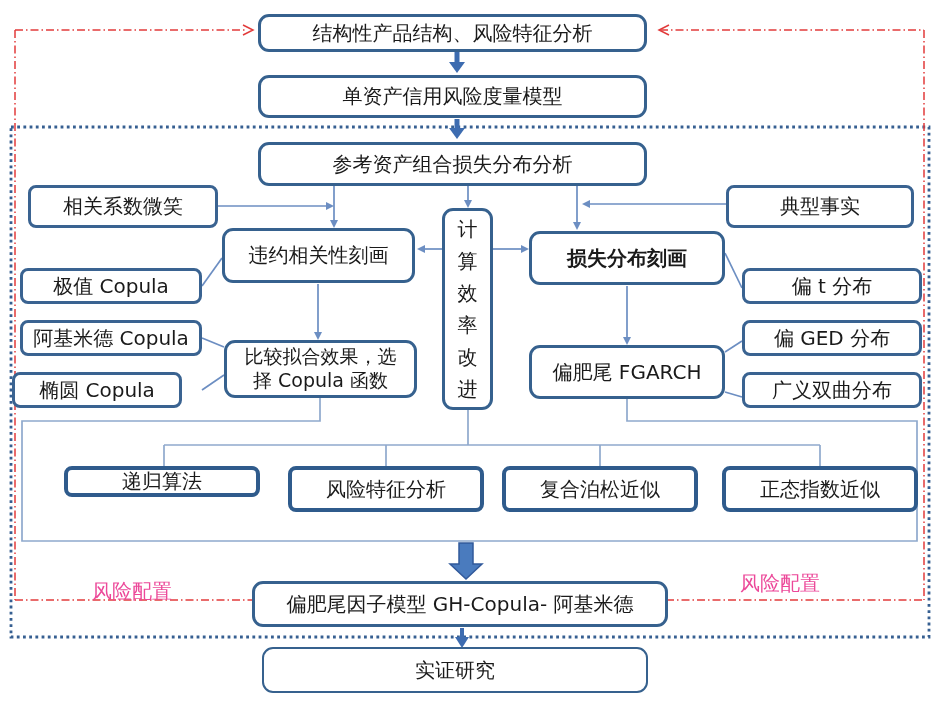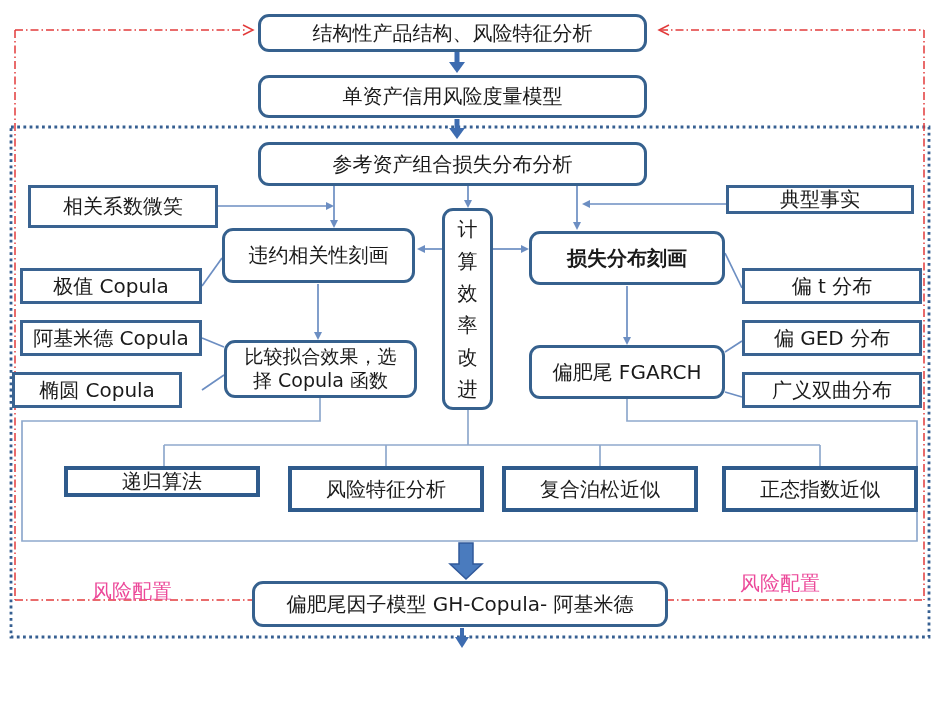--- a/index.html
+++ b/index.html
@@ -4,21 +4,21 @@
 <style>
   html,body{margin:0;padding:0;background:#ffffff;}
   #stage{
     position:relative;width:950px;height:713px;background:#ffffff;overflow:hidden;
     font-family:"DejaVu Sans","Liberation Sans",sans-serif;color:#1a1a1a;
   }
   #wires{position:absolute;left:0;top:0;width:950px;height:713px;}
   .bx{
     position:absolute;background:#ffffff;box-sizing:border-box;
     display:flex;align-items:center;justify-content:center;text-align:center;
-    font-size:20px;line-height:1.25;color:#1a1a1a;
+    font-size:20px;line-height:1.25;color:#1a1a1a;border-radius:8px;
   }
   .rounded{border:3px solid #36618E;border-radius:11px;}
   .square{border:3px solid #3A6391;}
   .thickb{border:4px solid #2F5B8C;}
   .vert{flex-direction:column;font-size:20px;line-height:32px;}
   .lbl{position:absolute;font-size:20px;color:#ec4899;white-space:nowrap;}
   .small{font-size:19px;padding:0 12px;}
 </style>
 </head>
 <body>
@@ -91,21 +91,21 @@
     <g>
       <path d="M459,543 H473 V564 H482 L466,579 L450,564 H459 Z" fill="#4A7BBE" stroke="#31599B" stroke-width="1.5"></path>
     </g>
   </svg>
 
   <div class="bx rounded" style="left:258px;top:14px;width:389px;height:38px;">结构性产品结构、风险特征分析</div>
   <div class="bx rounded" style="left:258px;top:75px;width:389px;height:43px;">单资产信用风险度量模型</div>
   <div class="bx rounded" style="left:258px;top:142px;width:389px;height:44px;">参考资产组合损失分布分析</div>
 
   <div class="bx square" style="left:28px;top:185px;width:190px;height:43px;">相关系数微笑</div>
-  <div class="bx square" style="left:726px;top:185px;width:188px;height:29px;">典型事实</div>
+  <div class="bx square" style="left:726px;top:185px;width:188px;height:43px;">典型事实</div>
 
   <div class="bx rounded" style="left:222px;top:228px;width:193px;height:55px;">违约相关性刻画</div>
   <div class="bx rounded" style="left:529px;top:231px;width:196px;height:54px;font-weight:bold;">损失分布刻画</div>
 
   <div class="bx rounded vert" style="left:442px;top:208px;width:51px;height:202px;">
     <span>计</span>
     <span>算</span>
     <span>效</span>
     <span>率</span>
     <span>改</span>
@@ -126,14 +126,15 @@
 
   <div class="bx thickb" style="left:64px;top:466px;width:196px;height:31px;">递归算法</div>
   <div class="bx thickb" style="left:288px;top:466px;width:196px;height:46px;">风险特征分析</div>
   <div class="bx thickb" style="left:502px;top:466px;width:196px;height:46px;">复合泊松近似</div>
   <div class="bx thickb" style="left:722px;top:466px;width:196px;height:46px;">正态指数近似</div>
 
   <div class="lbl" style="left:92px;top:578px;">风险配置</div>
   <div class="lbl" style="left:740px;top:570px;">风险配置</div>
 
   <div class="bx rounded" style="left:252px;top:581px;width:416px;height:46px;border-width:3.5px;">偏肥尾因子模型 GH-Copula- 阿基米德</div>
+  <div class="bx rounded" style="left:262px;top:647px;width:386px;height:46px;border-width:2.5px;">实证研究</div>
 
 </div>
 
 </body></html>

